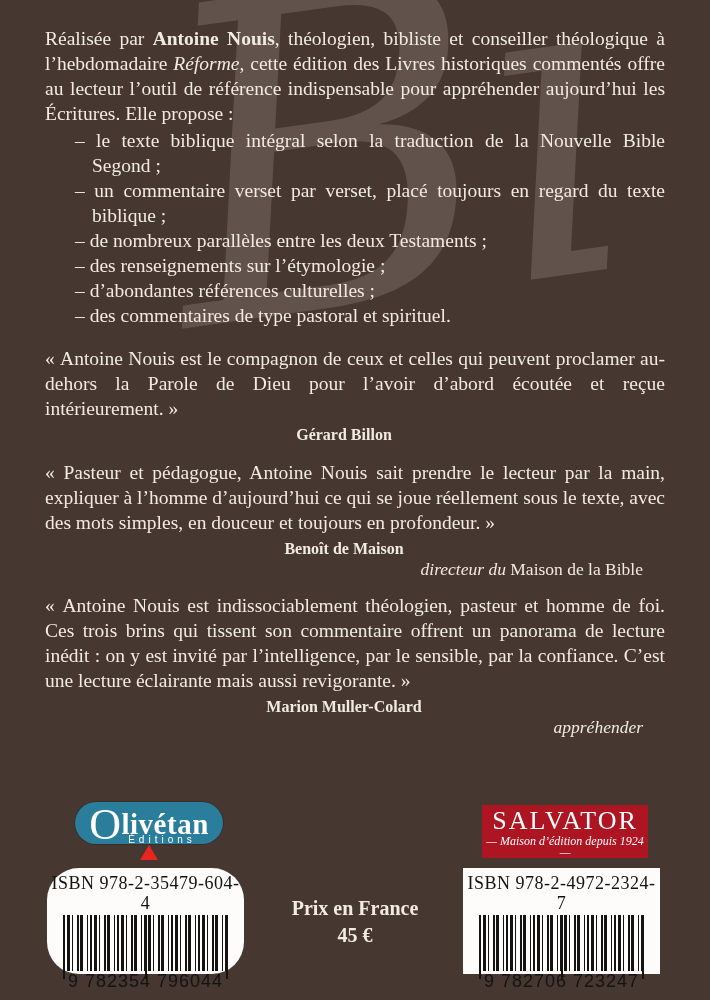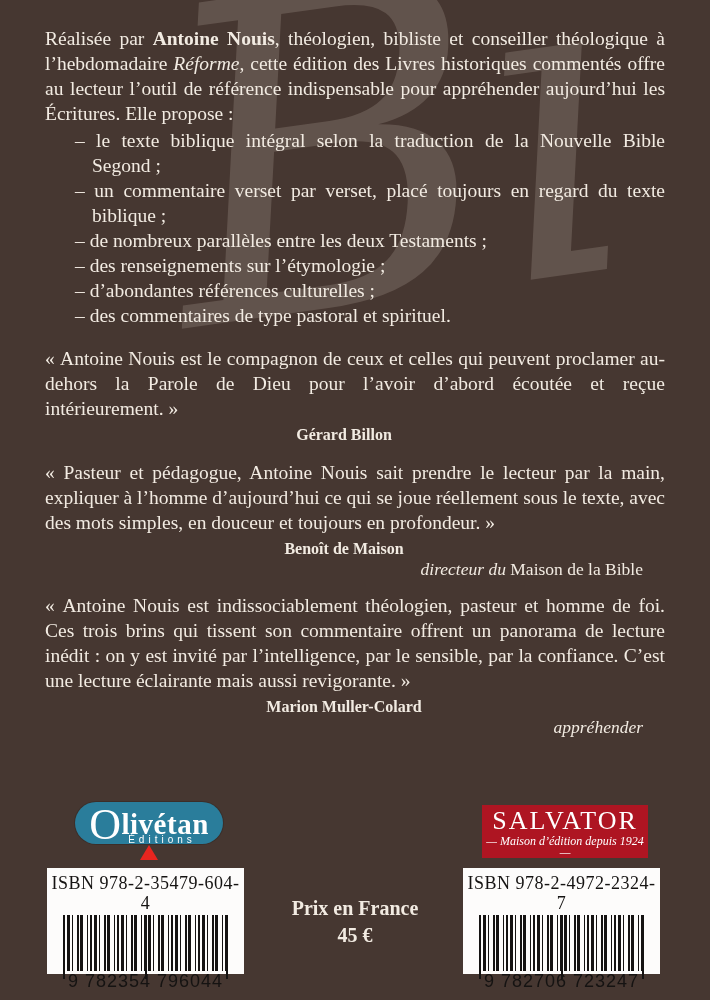--- a/index.html
+++ b/index.html
@@ -128,21 +128,21 @@
     font-size:20px;line-height:27px;
     color:#f2ebe2;
   }
   
   .barcode{
     position:absolute;top:868px;
     width:197px;height:106px;
     background:#fdfcfb;
     color:#151312;
   }
-  .barcode.left{left:47px;}
+  .barcode.left{left:47px;border-radius:32px;}
   .barcode.right{left:463px;}
   .isbn-label{
     display:block;
     text-align:center;
     font-size:18px;line-height:20px;
     letter-spacing:0.5px;
     padding-top:5px;
   }
   .bars{
     position:relative;

